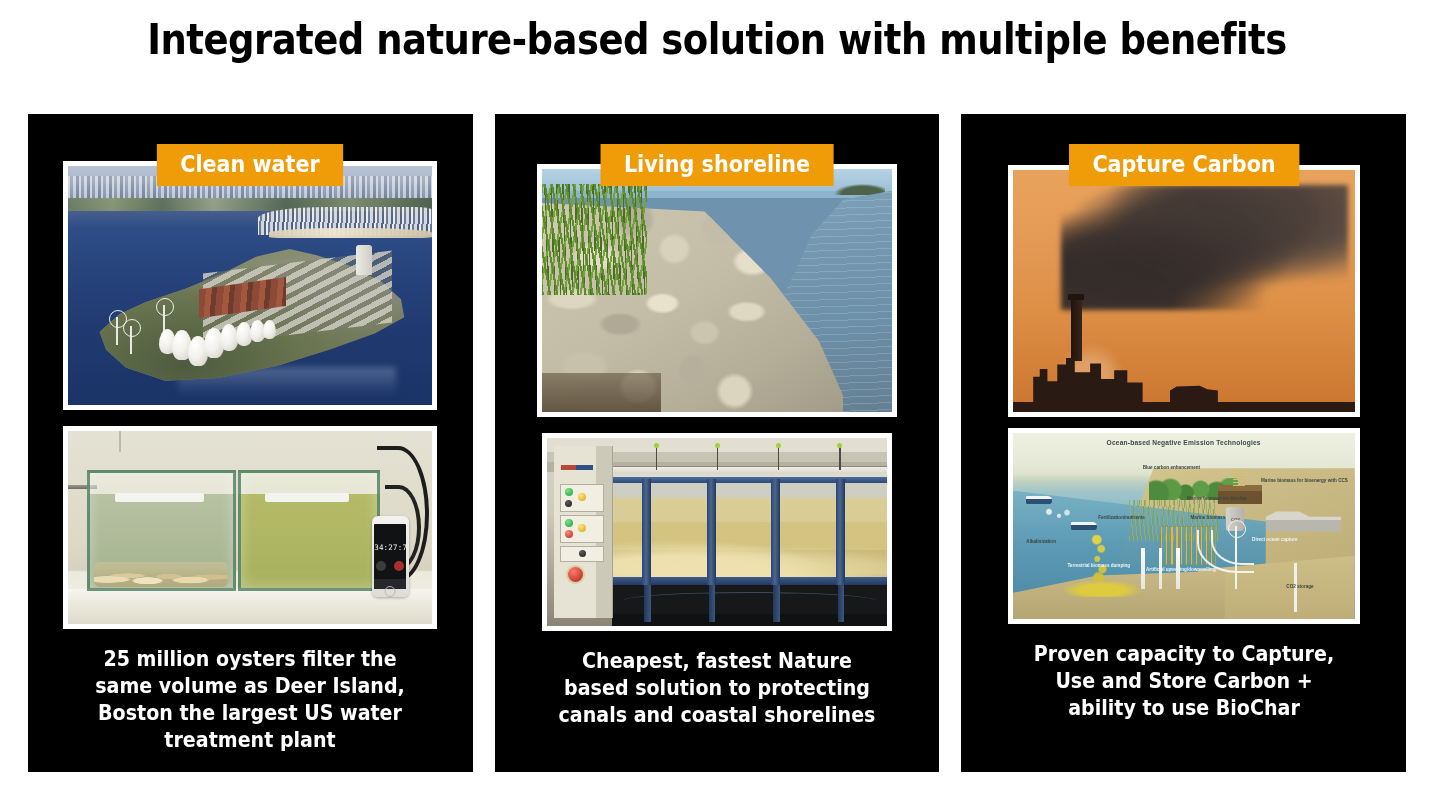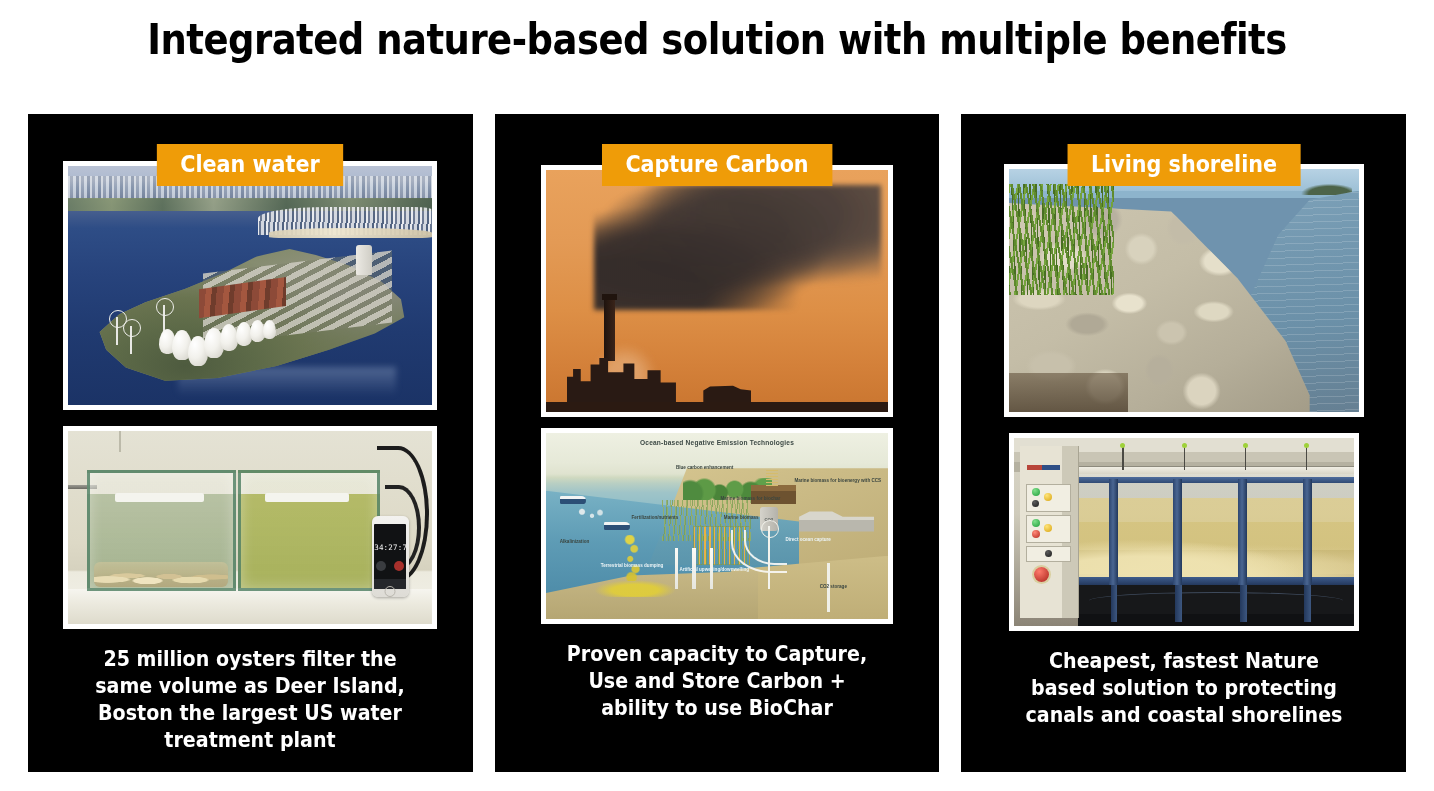--- a/index.html
+++ b/index.html
@@ -661,82 +661,20 @@
           </div>
           <div class="home"></div>
         </div>
       </div>
     </div>
 
     <div class="caption">25 million oysters filter the same volume as Deer Island, Boston the largest US water treatment plant</div>
   </div>
 
   <div class="panel">
-    <div class="badge">Capture Carbon</div>
-
-    <div class="photo-frame frame-c">
-      <div class="photo stack">
-        <div class="smoke"></div>
-        <div class="steam"></div>
-        <div class="chimney"></div>
-        <div class="plant"></div>
-        <div class="shed"></div>
-        <div class="ground"></div>
-      </div>
-    </div>
-
-    <div class="photo-frame frame-d">
-      <div class="photo oneat">
-        <div class="land"></div>
-        <div class="deepwater"></div>
-        <div class="land2"></div>
-        <div class="seabed"></div>
-
-        <div class="d-title">Ocean-based Negative Emission Technologies</div>
-
-        <div class="dust"></div>
-        <div class="boat b1"></div>
-        <div class="boat b2"></div>
-        <div class="plume"></div>
-        <div class="sludge"></div>
-        <div class="trees"></div>
-        <div class="marsh"></div>
-        <div class="kelp"></div>
-        <div class="rig"></div>
-        <div class="tank-co2">
-            <span>CO2</span>
-          </div>
-        <div class="pipes"></div>
-        <div class="pipes2"></div>
-        <div class="upwell">
-            <i></i>
-            <i></i>
-            <i></i>
-          </div>
-        <div class="windmill"></div>
-        <div class="factory"></div>
-        <div class="storage-pipe"></div>
-
-        <div class="lbl" style="left:4%;  top:57%;">Alkalinization</div>
-        <div class="lbl" style="left:25%; top:44%;">Fertilization/nutrients</div>
-        <div class="lbl" style="left:38%; top:17%;">Blue carbon enhancement</div>
-        <div class="lbl" style="left:52%; top:44%;">Marine biomass</div>
-        <div class="lbl lt" style="left:16%; top:70%;">Terrestrial biomass dumping</div>
-        <div class="lbl lt" style="left:39%; top:72%;">Artificial upwelling/downwelling</div>
-        <div class="lbl" style="left:51%; top:34%;">Marine biomass for biochar</div>
-        <div class="lbl" style="right:2%; top:24%;">Marine biomass for bioenergy with CCS</div>
-        <div class="lbl" style="right:12%; bottom:16%;">CO2 storage</div>
-        <div class="lbl lt" style="left:70%; top:56%;">Direct ocean capture</div>
-      </div>
-    </div>
-
-    <div class="caption">Proven capacity to Capture, Use and Store Carbon + ability to use BioChar</div>
-  </div>
-
-  <div class="panel">
     <div class="badge">Living shoreline</div>
 
     <div class="photo-frame frame-e">
       <div class="photo reef">
         <div class="sky"></div>
         <div class="horizon-trees"></div>
         <div class="water"></div>
         <div class="oysters"></div>
         <div class="grass"></div>
         <div class="mud"></div>
@@ -782,13 +720,75 @@
             <div class="led k" style="position:absolute;left:42%;top:26%;"></div>
           </div>
           <div class="estop"></div>
         </div>
       </div>
     </div>
 
     <div class="caption wide">Cheapest, fastest Nature based solution to protecting canals and coastal shorelines</div>
   </div>
 
+  <div class="panel">
+    <div class="badge">Capture Carbon</div>
+
+    <div class="photo-frame frame-c">
+      <div class="photo stack">
+        <div class="smoke"></div>
+        <div class="steam"></div>
+        <div class="chimney"></div>
+        <div class="plant"></div>
+        <div class="shed"></div>
+        <div class="ground"></div>
+      </div>
+    </div>
+
+    <div class="photo-frame frame-d">
+      <div class="photo oneat">
+        <div class="land"></div>
+        <div class="deepwater"></div>
+        <div class="land2"></div>
+        <div class="seabed"></div>
+
+        <div class="d-title">Ocean-based Negative Emission Technologies</div>
+
+        <div class="dust"></div>
+        <div class="boat b1"></div>
+        <div class="boat b2"></div>
+        <div class="plume"></div>
+        <div class="sludge"></div>
+        <div class="trees"></div>
+        <div class="marsh"></div>
+        <div class="kelp"></div>
+        <div class="rig"></div>
+        <div class="tank-co2">
+            <span>CO2</span>
+          </div>
+        <div class="pipes"></div>
+        <div class="pipes2"></div>
+        <div class="upwell">
+            <i></i>
+            <i></i>
+            <i></i>
+          </div>
+        <div class="windmill"></div>
+        <div class="factory"></div>
+        <div class="storage-pipe"></div>
+
+        <div class="lbl" style="left:4%;  top:57%;">Alkalinization</div>
+        <div class="lbl" style="left:25%; top:44%;">Fertilization/nutrients</div>
+        <div class="lbl" style="left:38%; top:17%;">Blue carbon enhancement</div>
+        <div class="lbl" style="left:52%; top:44%;">Marine biomass</div>
+        <div class="lbl lt" style="left:16%; top:70%;">Terrestrial biomass dumping</div>
+        <div class="lbl lt" style="left:39%; top:72%;">Artificial upwelling/downwelling</div>
+        <div class="lbl" style="left:51%; top:34%;">Marine biomass for biochar</div>
+        <div class="lbl" style="right:2%; top:24%;">Marine biomass for bioenergy with CCS</div>
+        <div class="lbl" style="right:12%; bottom:16%;">CO2 storage</div>
+        <div class="lbl lt" style="left:70%; top:56%;">Direct ocean capture</div>
+      </div>
+    </div>
+
+    <div class="caption">Proven capacity to Capture, Use and Store Carbon + ability to use BioChar</div>
+  </div>
+
 </div>
 
 </body></html>

